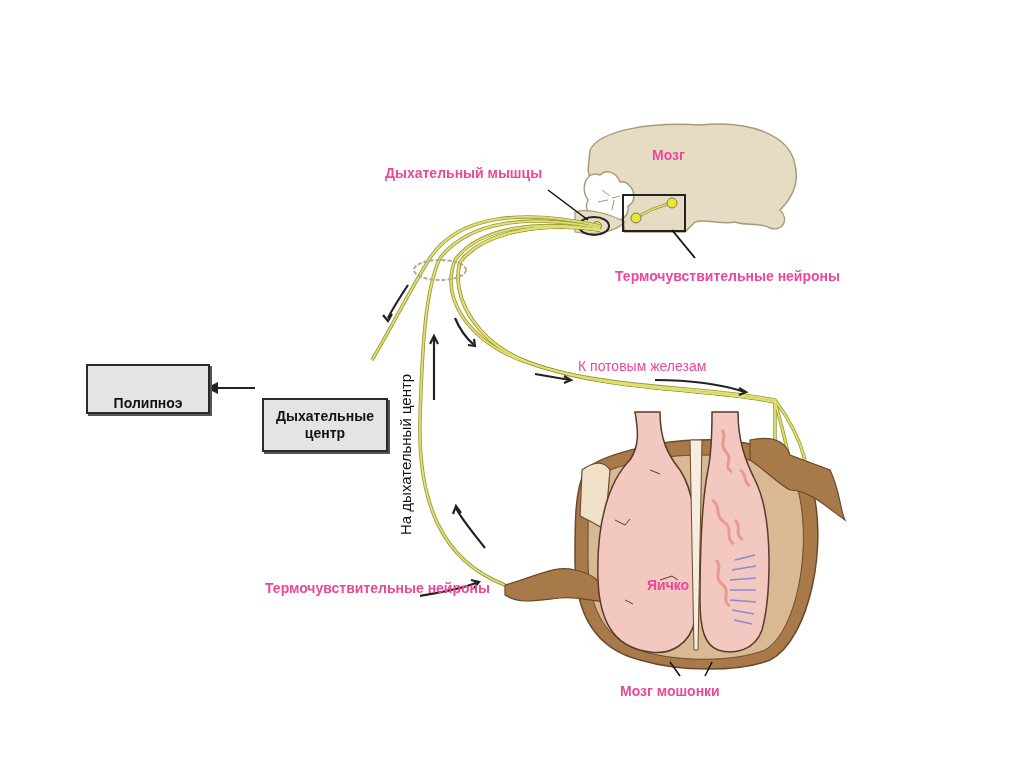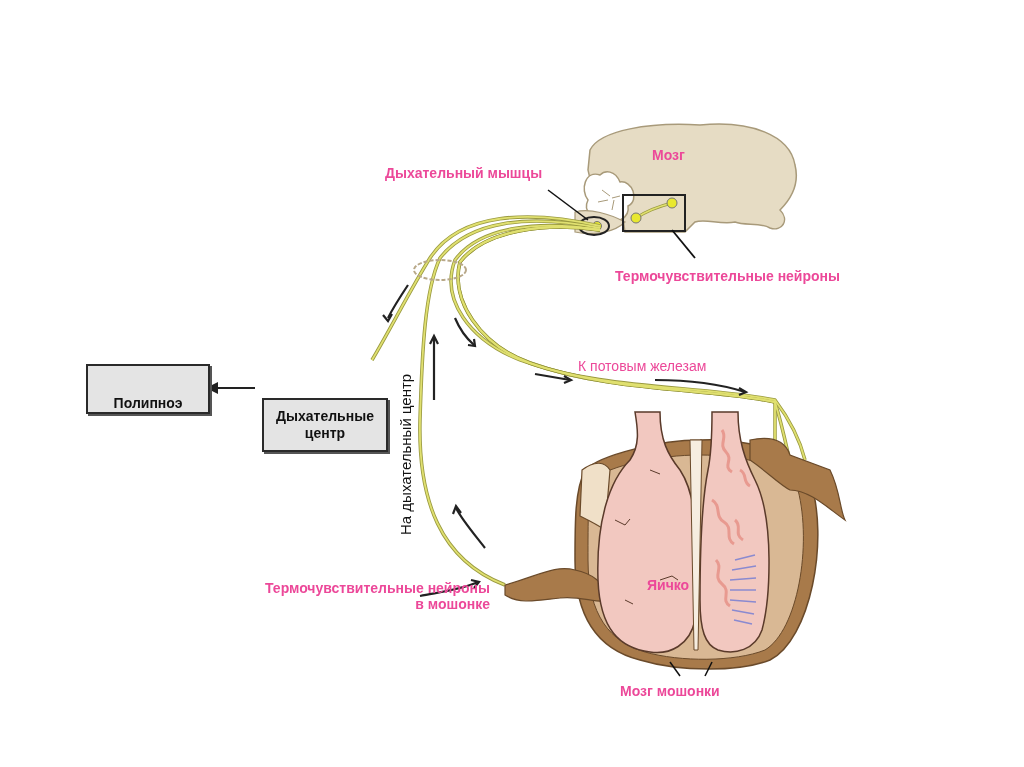--- a/index.html
+++ b/index.html
@@ -115,21 +115,20 @@
 
 <div class="lbl bold" style="left:652px;top:147px;">Мозг</div>
 <div class="lbl bold" style="left:385px;top:165px;">Дыхательный мышцы</div>
 <div class="lbl bold center" style="left:565px;top:268px;width:275px;">
   <div>Термочувствительные нейроны</div>
 </div>
 <div class="lbl plain" style="left:578px;top:358px;">К потовым железам</div>
 <div class="vert" style="left:397px;top:535px;">На дыхательный центр</div>
 <div class="lbl bold center" style="left:205px;top:580px;width:285px;">
   <div>Термочувствительные нейроны</div>
-  <div>в мошонке</div>
 </div>
 <div class="lbl bold" style="left:647px;top:577px;">Яичко</div>
 <div class="lbl bold" style="left:620px;top:683px;">Мозг мошонки</div>
 
 <div class="box" style="left:86px;top:364px;width:120px;height:46px;align-items:flex-end;">
   <span>Полипноэ</span>
 </div>
 <div class="box" style="left:262px;top:362px;width:122px;height:50px;flex-direction:column;margin-top:36px;">
   <span>Дыхательные</span>
   <span>центр</span>

